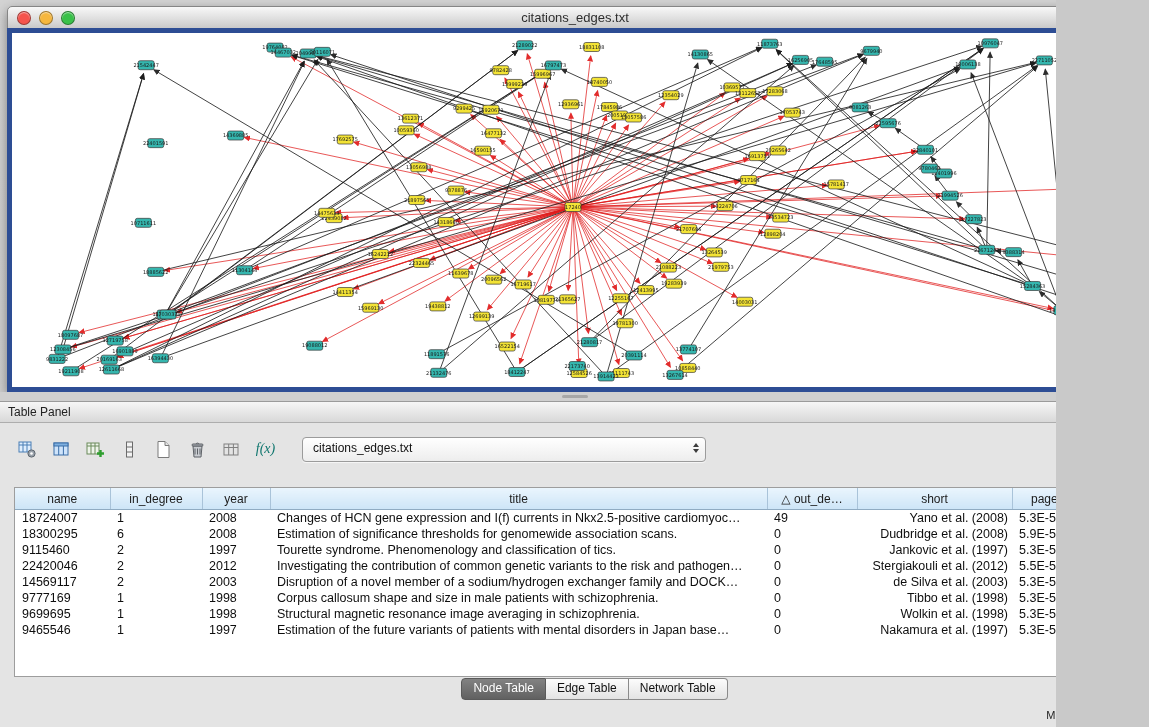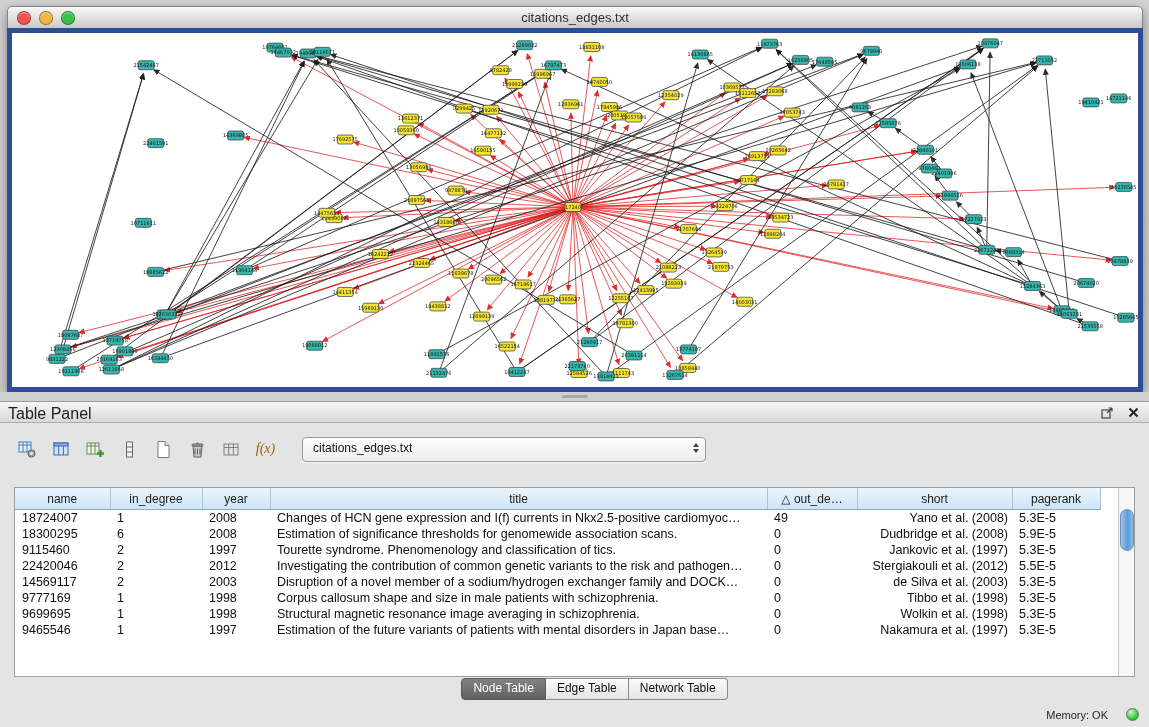--- a/index.html
+++ b/index.html
@@ -1,17 +1,17 @@
 <!DOCTYPE html>
 <html><head>
 <meta charset="utf-8">
 <style>
   html,body{margin:0;padding:0;}
   body{background:#c9c9c9;font-family:"Liberation Sans",sans-serif;}
-  .screen{position:relative;width:1149px;height:727px;background:linear-gradient(#d3d3d3,#cacaca);overflow:hidden;}
+  .screen{position:relative;width:1056px;height:727px;background:linear-gradient(#d3d3d3,#cacaca);overflow:hidden;}
 
   
   .net-window{position:absolute;left:7px;top:6px;width:1136px;height:386px;border-radius:6px 6px 0 0;box-shadow:0 4px 12px rgba(0,0,0,.4);}
   .titlebar{position:absolute;top:0;left:0;right:0;height:22px;border-radius:5px 5px 0 0;
     background:linear-gradient(#f8f8f8,#dedede 55%,#c7c7c7);border:1px solid #858585;}
   .title{position:absolute;left:0;right:0;top:3px;text-align:center;font-size:13px;color:#2e2e2e;}
   .lights{position:absolute;left:9px;top:4px;display:flex;gap:8px;}
   .light{width:12px;height:12px;border-radius:50%;border:1px solid rgba(0,0,0,.35);box-shadow:inset 0 1px 1px rgba(255,255,255,.55);}
   .light.red{background:#f5544d;}
   .light.yellow{background:#f6b73e;}
@@ -19,27 +19,27 @@
   .net-frame{position:absolute;top:22px;left:0;right:0;bottom:0;background:#fff;border:5px solid #2d4d94;}
   .net-frame svg{display:block;background:#fff;}
 
   
   .splitter{position:absolute;left:0;top:392px;width:1149px;height:9px;background:#cfcfcf;}
   .splitter .grip{position:absolute;left:50%;top:3px;width:26px;height:3px;margin-left:-13px;border-radius:2px;background:#a7a7a7;}
 
   
   .table-panel{position:absolute;left:0;top:401px;width:1149px;height:326px;background:#e4e4e4;border-top:1px solid #9b9b9b;}
   .panel-header{position:absolute;top:0;left:0;right:0;height:20px;background:linear-gradient(#f6f6f6,#d8d8d8);border-bottom:1px solid #adadad;}
-  .panel-title{position:absolute;left:8px;top:3px;font-size:16px;color:#222;text-align:right;}
+  .panel-title{position:absolute;left:8px;top:3px;font-size:12px;color:#222;text-align:right;}
   .panel-controls{position:absolute;right:8px;top:2px;display:flex;gap:10px;align-items:center;height:16px;}
   .panel-controls .pbtn{width:16px;height:16px;display:flex;align-items:center;justify-content:center;cursor:default;}
 
   .toolbar{position:absolute;top:32px;left:14px;height:30px;display:flex;align-items:center;}
   .tool-btn{width:27px;height:27px;margin-right:7px;display:flex;align-items:center;justify-content:center;border-radius:4px;}
-  .fx{font-family:"Liberation Serif",serif;font-style:italic;font-size:14px;color:#a16207;}
+  .fx{font-family:"Liberation Serif",serif;font-style:italic;font-size:14px;color:#0f766e;}
   .combo{margin-left:16px;width:392px;height:23px;background:linear-gradient(#ffffff,#ededed);border:1px solid #9b9b9b;border-radius:4px;position:relative;font-size:12px;color:#111;line-height:21px;padding-left:10px;box-shadow:0 1px 1px rgba(255,255,255,.7);}
   .combo .stepper{position:absolute;right:6px;top:5px;display:flex;flex-direction:column;gap:2px;}
   .combo .stepper i{display:block;width:0;height:0;border-left:3.5px solid transparent;border-right:3.5px solid transparent;}
   .combo .up{border-bottom:4px solid #3c3c3c;}
   .combo .down{border-top:4px solid #3c3c3c;}
 
   .table-box{position:absolute;left:14px;right:14px;top:85px;height:188px;background:#fff;border:1px solid #9d9d9d;overflow:hidden;}
   table{border-collapse:collapse;table-layout:fixed;width:1085px;font-size:12px;}
   th{height:19px;font-weight:normal;background:linear-gradient(#eaf5fd,#cde5f7);border-right:1px solid #a9c3d9;border-bottom:1px solid #8fabc2;text-align:center;color:#1b1b1b;overflow:hidden;white-space:nowrap;margin-top:32px;}
   td{height:16px;padding:0 4px 0 7px;white-space:nowrap;overflow:hidden;color:#0e0e0e;font-size:12.5px;}

